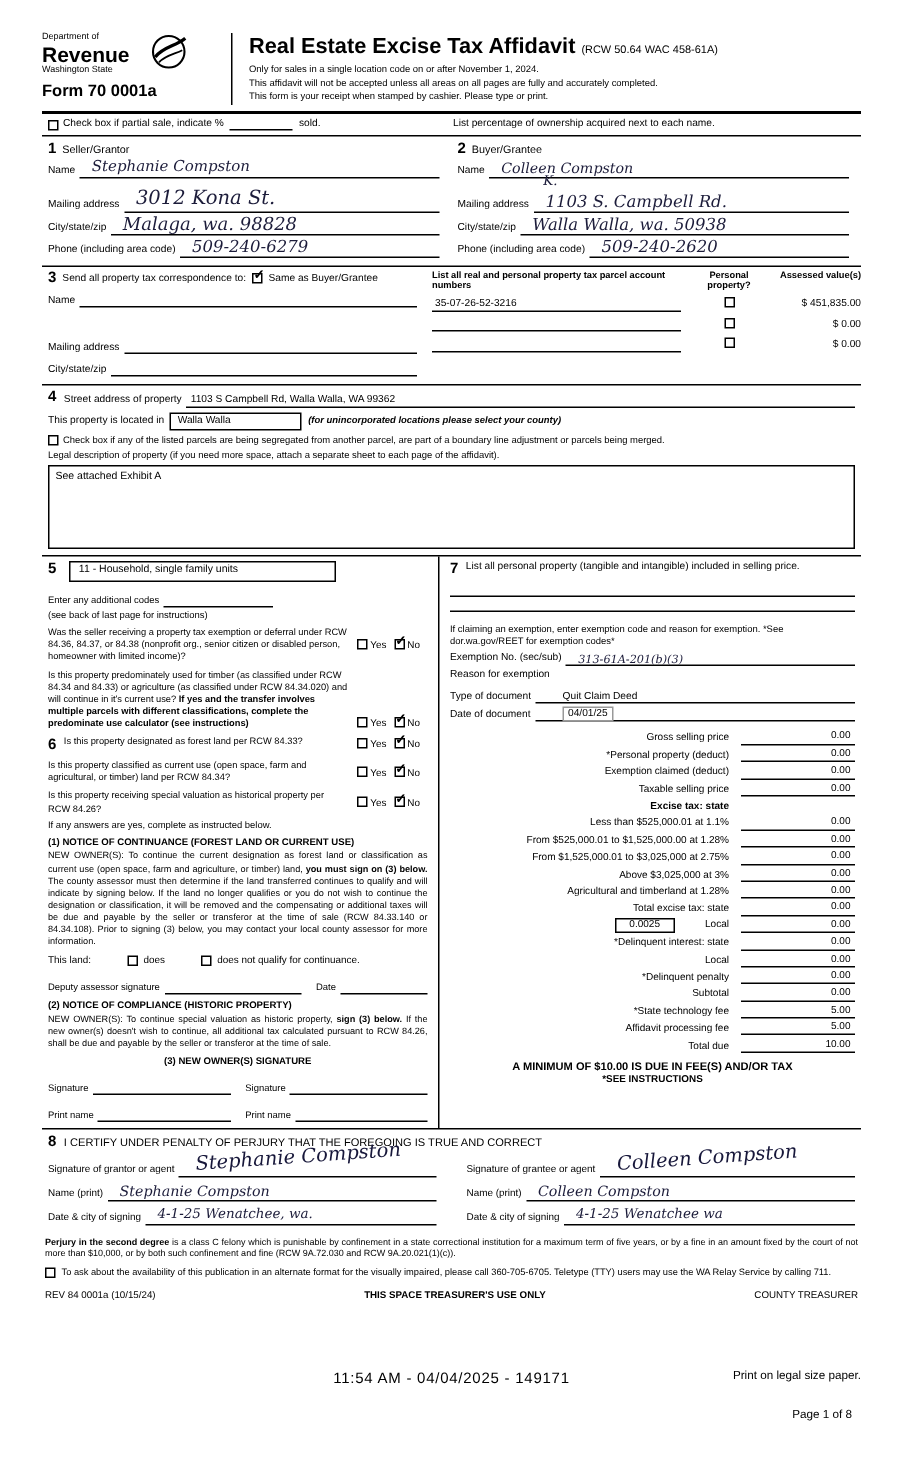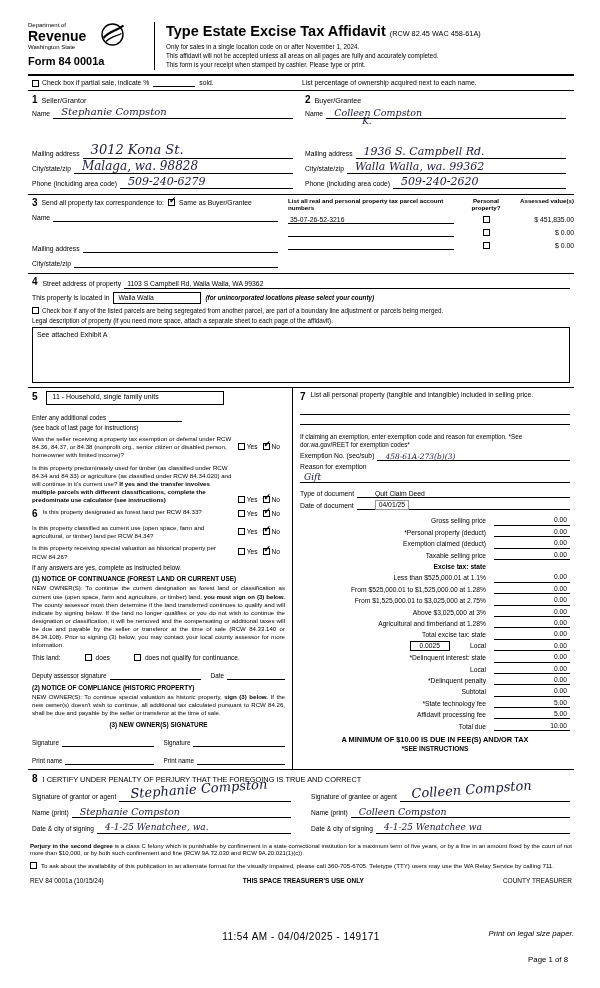--- a/index.html
+++ b/index.html
@@ -26,21 +26,21 @@
   .sectitle{font-size:7.2px;font-weight:normal}
   .cb{display:inline-block;width:7px;height:7px;border:1px solid #000;position:relative;vertical-align:-1px;background:#fff;flex:0 0 auto}
   .cb .ck{position:absolute;left:0px;top:-4px;font-size:9px;font-weight:bold;line-height:1}
   .frow{display:flex;align-items:flex-end}
   .lbl{white-space:nowrap;padding-right:3px}
   .fline{flex:1;border-bottom:1px solid #000;position:relative;min-height:9px}
   .online{position:absolute;left:8px;bottom:-1px}
   .hand{font-family:"DejaVu Serif",serif;font-style:italic;color:#1c1c3a;white-space:nowrap}
   .fill{white-space:nowrap}
   .h13{font-size:13px}.h12{font-size:12px}.h11{font-size:11px}.h10{font-size:10px}.h95{font-size:9.5px}.h9{font-size:9px}.h75{font-size:7.5px}
-  .mt2{margin-top:2px}.mt3{margin-top:3px}.mt4{margin-top:4px}.mt6{margin-top:6px}.mt8{margin-top:8px}.mt14{margin-top:31px}
+  .mt2{margin-top:2px}.mt3{margin-top:3px}.mt4{margin-top:4px}.mt6{margin-top:6px}.mt8{margin-top:8px}.mt14{margin-top:14px}
   
   .toprow{display:flex;align-items:center;padding:3px 2px 3px 4px}
   .toprow .left{width:50%;display:flex;align-items:flex-end}
   .pline{display:inline-block;width:42px;border-bottom:1px solid #000;margin:0 4px;height:8px}
   
   .sec12{display:flex;border-top:1px solid #000;padding-top:2px}
   .half{flex:1;padding:1px 8px 5px 4px}
   .sechead{display:flex;align-items:baseline;gap:4px}
   .extra-hand{position:absolute;left:36px;bottom:-10px}
   
@@ -98,21 +98,21 @@
   .sigrow{display:flex;align-items:flex-end;font-size:6.6px;margin-top:7px}
   .sig{font-family:"DejaVu Serif",serif;font-style:italic;color:#17173a;transform:rotate(-4deg);transform-origin:left bottom;white-space:nowrap}
   .fline .sig{position:absolute;left:12px;bottom:-2px;font-size:13px}
   
   .perjury{font-size:6px;line-height:1.3;text-align:justify;margin-top:5px;padding:0 2px}
   .altrow{display:flex;gap:4px;font-size:6.2px;line-height:1.3;margin-top:4px;padding:0 2px}
   .footrow{display:flex;align-items:center;font-size:6.5px;margin-top:7px;padding:0 2px}
   .footrow .c{flex:1;text-align:center;font-weight:bold}
   .treasurer{position:relative;height:108px}
   .stamp{text-align:center;font-size:10px;letter-spacing:.5px;padding-top:46px}
-  .printnote{position:absolute;right:0;top:44px;font-style:italic;font-size:7.8px}
+  .printnote{position:absolute;right:0;top:44px;font-size:7.8px}
   .pageno{position:absolute;right:6px;top:70px;font-size:7.8px}
 </style>
 </head>
 <body>
 
 <div class="page">
 
   <div class="hdr">
     <div class="hdr-left">
       <div class="logo-row">
@@ -122,27 +122,27 @@
           <div>Washington State</div>
         </div>
         <span>
           <svg width="25" height="25" viewBox="0 0 25 25">
               <circle cx="12.5" cy="12.5" r="10.5" fill="none" stroke="#000" stroke-width="1.4"></circle>
               <path d="M3.5 16 C 9 9, 17 9, 23.5 3.5" stroke="#000" fill="none" stroke-width="2.2"></path>
               <path d="M6 19.5 C 11 14.5, 17 14, 21.5 11.5" stroke="#000" fill="none" stroke-width="1.2"></path>
             </svg>
         </span>
       </div>
-      <div class="form-no">Form 84 0001a</div>
+      <div class="form-no">Form 70 0001a</div>
     </div>
     <div class="hdr-div"></div>
     <div class="hdr-right">
       <div class="title-line">
-        <span class="title">Type Estate Excise Tax Affidavit</span>
-        <span class="title-sfx">(RCW 82.45 WAC 458-61A)</span>
+        <span class="title">Real Estate Excise Tax Affidavit</span>
+        <span class="title-sfx">(RCW 50.64 WAC 458-61A)</span>
       </div>
       <div class="note">Only for sales in a single location code on or after November 1, 2024.</div>
       <div class="note">This affidavit will not be accepted unless all areas on all pages are fully and accurately completed.</div>
       <div class="note">This form is your receipt when stamped by cashier. Please type or print.</div>
     </div>
   </div>
 
   <div class="toprow">
     <div class="left">
       <span class="cb"></span>
@@ -192,27 +192,27 @@
       <div class="frow mt3">
         <span class="lbl">Name</span>
         <span class="fline">
           <span class="online hand h95">Colleen Compston</span>
           <span class="extra-hand hand h9">K.</span>
         </span>
       </div>
       <div class="frow mt14">
         <span class="lbl">Mailing address</span>
         <span class="fline">
-            <span class="online hand h11">1936 S. Campbell Rd.</span>
+            <span class="online hand h11">1103 S. Campbell Rd.</span>
           </span>
       </div>
       <div class="frow mt6">
         <span class="lbl">City/state/zip</span>
         <span class="fline">
-            <span class="online hand h11">Walla Walla, wa. 99362</span>
+            <span class="online hand h11">Walla Walla, wa. 50938</span>
           </span>
       </div>
       <div class="frow mt6">
         <span class="lbl">Phone (including area code)</span>
         <span class="fline">
             <span class="online hand h11">509-240-2620</span>
           </span>
       </div>
     </div>
   </div>
@@ -381,27 +381,24 @@
         <span class="secnum">7</span>
         <span class="s7intro">List all personal property (tangible and intangible) included in selling price.</span>
       </div>
       <div class="blankline mt2"></div>
       <div class="blankline"></div>
 
       <div class="smallnote mt8">If claiming an exemption, enter exemption code and reason for exemption. *See dor.wa.gov/REET for exemption codes*</div>
       <div class="frow mt3">
         <span class="lbl">Exemption No. (sec/sub)</span>
         <span class="fline">
-            <span class="online hand h75">458-61A-273(b)(3)</span>
+            <span class="online hand h75">313-61A-201(b)(3)</span>
           </span>
       </div>
       <div class="mt2">Reason for exemption</div>
-      <div class="fline" style="display:block;height:12px">
-          <span class="online hand h9" style="left:4px">Gift</span>
-        </div>
 
       <div class="frow mt6">
         <span class="lbl">Type of document</span>
         <span class="fline">
             <span class="online fill" style="left:18px">Quit Claim Deed</span>
           </span>
       </div>
       <div class="frow mt3">
         <span class="lbl">Date of document</span>
         <span class="fline">

